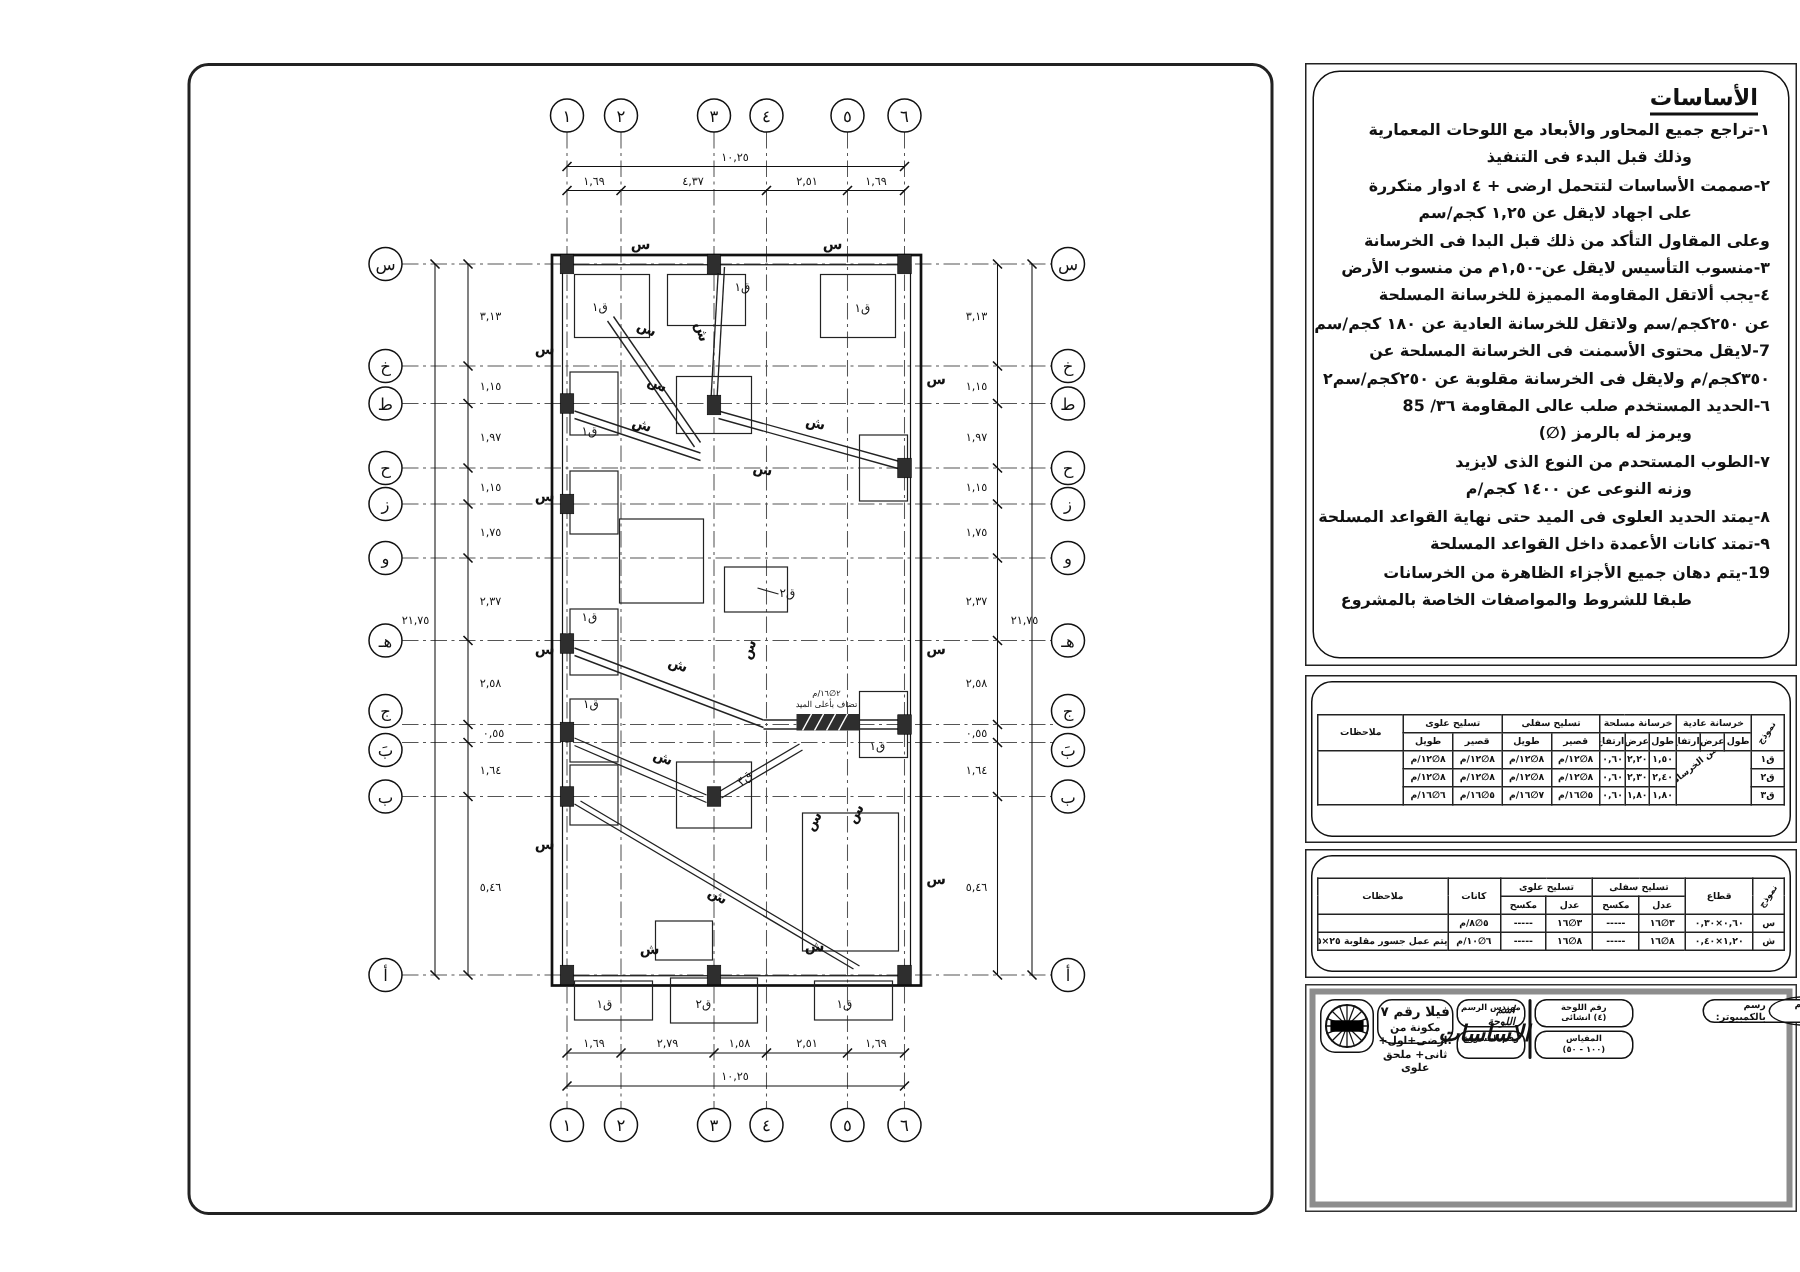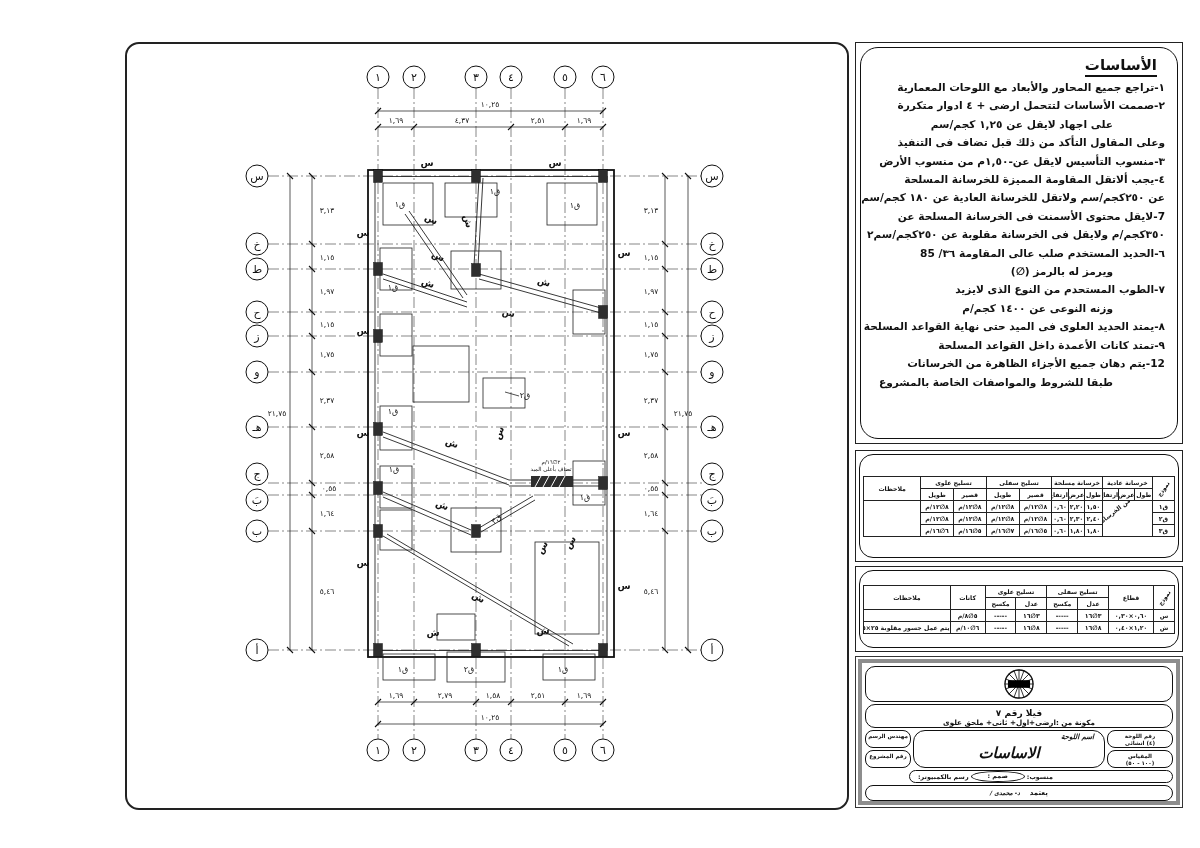--- a/index.html
+++ b/index.html
@@ -17,42 +17,42 @@
   .bub{fill:#fff;stroke:#111;stroke-width:1;}
   .col{fill:#2e2e2e;stroke:#000;stroke-width:.4;}
   .dbl{stroke:#222;stroke-width:.9;fill:none;}
   .t11{font-size:11px;text-anchor:middle;}
   .t8{font-size:8px;text-anchor:middle;}
   .t7{font-size:7.5px;text-anchor:middle;}
   .t9{font-size:9.5px;text-anchor:middle;font-weight:bold;}
   .t5{font-size:5.5px;text-anchor:middle;}
   
   .right-col{position:absolute;left:855px;top:42px;width:328px;}
-  .sect{position:absolute;left:0;width:328px;border:1.2px solid #222;background:#fff;box-sizing:border-box;}
+  .sect{position:absolute;left:15px;width:328px;border:1.2px solid #222;background:#fff;box-sizing:border-box;}
   .inner{position:absolute;left:4px;top:4px;right:4px;bottom:4px;border:1.6px solid #111;border-radius:18px;
          overflow:hidden;}
   .notes-sect{top:0;height:402px;}
   .notes-title{direction:rtl;text-align:right;font-size:15px;font-weight:bold;margin:8px 20px 4px 0;}
   .notes-title span{border-bottom:2px solid #111;padding-bottom:1px;}
   .nline{direction:rtl;text-align:right;font-size:10.6px;font-weight:bold;line-height:18.4px;
          padding:0 12px 0 4px;white-space:nowrap;}
   .nline.ind{padding-right:64px;}
   .t1-sect{top:408px;height:112px;}
   .t2-sect{top:524px;height:86px;}
   .tbl-inner{position:absolute;left:3px;top:3px;right:3px;bottom:3px;border:1.6px solid #111;border-radius:14px;
          overflow:hidden;display:flex;align-items:center;justify-content:center;}
   table{border-collapse:collapse;direction:rtl;width:98%;table-layout:fixed;}
   th,td{border:1px solid #222;font-size:6.2px;font-weight:bold;text-align:center;padding:0;height:11px;
         overflow:hidden;white-space:nowrap;}
   .diag{transform:rotate(-38deg);font-size:6px;display:inline-block;}
   .diag2{transform:rotate(-55deg);font-size:5.8px;display:inline-block;}
   
   .tb-sect{top:614px;height:152px;border:1.2px solid #333;}
   .tb-frame{position:absolute;left:2px;top:2px;right:2px;bottom:2px;border:4px solid #8d8d8d;
-        background:#fff;padding:3px;box-sizing:border-box;display:flex;flex-direction:column;gap:2px;}
+        background:#fff;padding:3px;box-sizing:border-box;display:flex;flex-direction:row;gap:2px;}
   .tb-row{border:1.4px solid #111;border-radius:10px;position:relative;background:#fff;box-sizing:border-box;}
   .tb-logo-row{height:36px;display:flex;align-items:center;justify-content:center;}
   .tb-proj{height:30px;direction:rtl;text-align:center;}
   .p1{font-size:9px;font-weight:bold;margin-top:3px;}
   .p2{font-size:7.2px;font-weight:bold;}
   .tb-mid{height:40px;border:none;display:flex;flex-direction:row-reverse;gap:2px;}
   .mid-stack{display:flex;flex-direction:column;gap:2px;}
   .mid-cell{border:1.3px solid #111;border-radius:8px;flex:1;direction:rtl;text-align:center;
         font-size:5.6px;font-weight:bold;line-height:7px;padding-top:2px;box-sizing:border-box;}
   .w66{width:66px;} .w46{width:46px;}
@@ -386,35 +386,36 @@
     </g>
   </svg>
   </div>
 
   <div class="right-col">
 
     <section class="sect notes-sect">
       <div class="inner">
         <div class="notes-title"><span>الأساسات</span></div>
         <div class="nline">١-تراجع جميع المحاور والأبعاد مع اللوحات المعمارية</div>
+        <div class="nline ind">وذلك قبل البدء فى التنفيذ</div>
         <div class="nline">٢-صممت  الأساسات لتتحمل  ارضى  + ٤ ادوار  متكررة</div>
         <div class="nline ind">على اجهاد لايقل عن ١,٢٥ كجم/سم</div>
-        <div class="nline">وعلى المقاول التأكد من ذلك قبل تضاف فى التنفيذ</div>
+        <div class="nline">وعلى المقاول التأكد من ذلك قبل البدا فى الخرسانة</div>
         <div class="nline">٣-منسوب التأسيس لايقل عن-١,٥٠م من منسوب الأرض</div>
         <div class="nline">٤-يجب ألاتقل المقاومة المميزة للخرسانة المسلحة</div>
         <div class="nline">عن ٢٥٠كجم/سم ولاتقل للخرسانة العادية عن ١٨٠ كجم/سم</div>
         <div class="nline">7-لايقل محتوى الأسمنت فى الخرسانة المسلحة عن</div>
         <div class="nline">٣٥٠كجم/م ولايقل فى الخرسانة مقلوبة عن ٢٥٠كجم/سم٢</div>
         <div class="nline">٦-الحديد المستخدم صلب عالى المقاومة ٣٦/ 85</div>
         <div class="nline ind">ويرمز له بالرمز  (∅)</div>
         <div class="nline">٧-الطوب المستحدم من النوع  الذى  لايزيد</div>
         <div class="nline ind">وزنه النوعى عن ١٤٠٠ كجم/م</div>
         <div class="nline">٨-يمتد الحديد العلوى فى الميد حتى نهاية القواعد المسلحة</div>
         <div class="nline">٩-تمتد كانات الأعمدة داخل القواعد المسلحة</div>
-        <div class="nline">12-يتم دهان جميع الأجزاء الظاهرة من الخرسانات</div>
+        <div class="nline">19-يتم دهان جميع الأجزاء الظاهرة من الخرسانات</div>
         <div class="nline ind">طبقا للشروط والمواصفات الخاصة بالمشروع</div>
       </div>
     </section>
 
     <section class="sect t1-sect">
       <div class="tbl-inner">
         <table>
           <colgroup>
               <col style="width:20px">
               <col style="width:16px">

